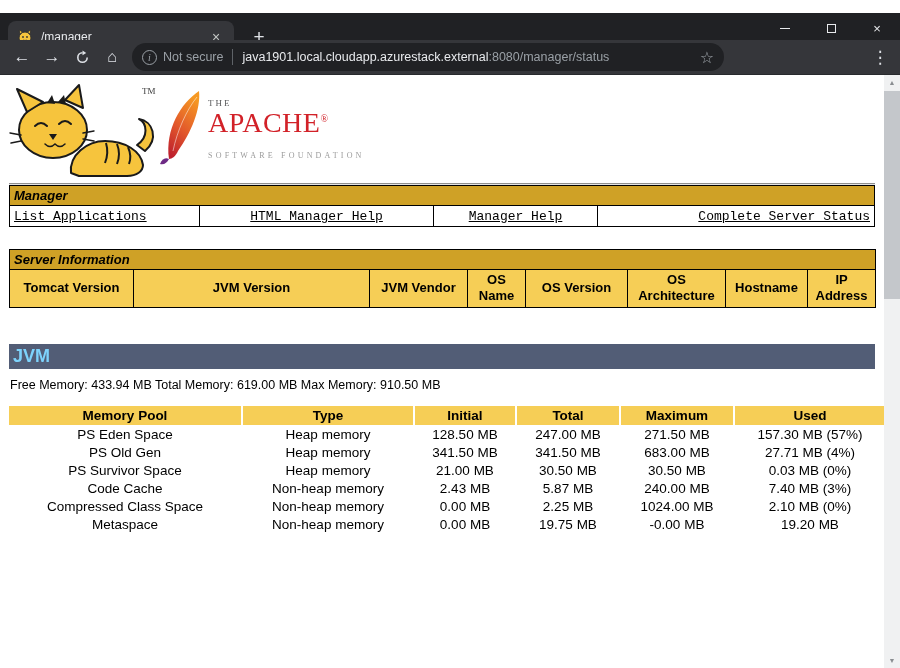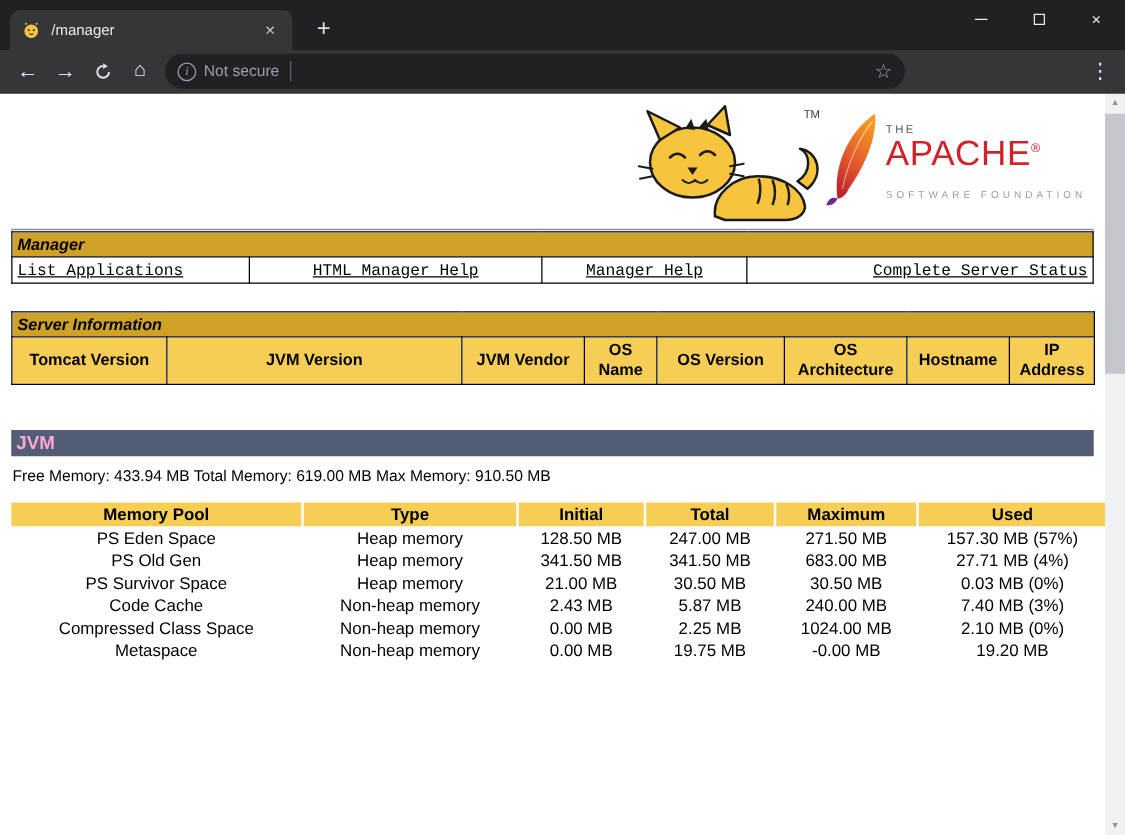--- a/index.html
+++ b/index.html
@@ -1,21 +1,21 @@
 <!DOCTYPE html>
 <html style="--chrome-frame: #202124; --chrome-toolbar: #35363A; --title-gold: #CFA126; --header-gold: #F6CE56; --section-bar: #525D76; --apache-red: #D22128;"><head>
 <meta charset="utf-8">
 <style>
   * { margin:0; padding:0; box-sizing:border-box; }
   html,body { width:900px; height:668px; }
   body { font-family:"Liberation Sans","DejaVu Sans",sans-serif; background:#fff; position:relative; overflow:hidden; }
   a { color:#000; text-decoration:underline;font-family:Liberation Mono, monospace; }
 
   
-  .titlebar { position:absolute; top:0; left:0; width:900px; height:40px; background:var(--chrome-frame,#202124); }
+  .titlebar { position:absolute; top:13px; left:0; width:900px; height:40px; background:var(--chrome-frame,#202124); }
   .tab { position:absolute; left:8px; top:8px; width:226px; height:32px; background:var(--chrome-toolbar,#35363A);
          border-radius:8px 8px 0 0; display:flex; align-items:center; padding:0 9px; }
   .favicon { width:16px; height:16px; flex:0 0 16px; }
   .tab-label { flex:1; color:#E8EAED; font-size:12px; margin-left:8px; white-space:nowrap; overflow:hidden; }
   .tab-close { color:#C4C7C5; font-size:14px; width:18px; text-align:center; line-height:18px; border-radius:50%; }
   .newtab { position:absolute; left:246px; top:11px; width:26px; height:26px; color:#DEE1E6; font-size:19px; font-weight:300;
             text-align:center; line-height:25px; }
   .wincontrols { position:absolute; right:0; top:0; display:flex; height:31px; }
   .winbtn { width:46px; height:31px; color:#E8EAED; display:flex; align-items:center; justify-content:center; font-size:13px; }
   .min-shape { display:block; width:10px; height:1px; background:#E8EAED; }
@@ -40,42 +40,42 @@
 
   
   .scrollbar { position:absolute; top:75px; right:0; width:16px; height:593px; background:#F0F1F2; }
   .sb-btn { height:15px; color:#8A8D91; font-size:7px; text-align:center; line-height:15px; }
   .sb-btn.down { position:absolute; bottom:0; left:0; width:16px; }
   .sb-thumb { position:absolute; top:16px; left:0; width:16px; height:208px; background:#C4C7CB; }
 
   
   .page { position:absolute; top:75px; left:0; width:884px; height:593px; background:#fff; overflow:hidden; }
   .inner { padding:8px 9px 0 9px; color:#000; }
-  .logo-row { display:flex; justify-content:flex-end; align-items:flex-start; height:98px; }
+  .logo-row { display:flex; justify-content:flex-start; align-items:flex-start; height:98px;font-family:Liberation Serif, serif; }
   .asf { display:flex; align-items:center; gap:3px; margin-top:6px; margin-right:6px; }
   .asf-text { display:flex; flex-direction:column; }
   .asf-the { font-size:9px; letter-spacing:2px; color:#58595B; }
   .asf-apache { font-size:28px; color:var(--apache-red,#D22128); letter-spacing:0.5px; line-height:1.05; }
   .asf-apache .reg { font-size:10px; vertical-align:super; }
   .asf-sf { font-size:8px; letter-spacing:3.2px; color:#9B9B9B; margin-top:14px; }
   hr.rule { border:0; border-top:1px solid #8f8f8f; border-bottom:1px solid #e3e3e3; margin:2px 0 0; }
   h1.title { text-align:center; font-size:23px; font-weight:bold; margin:18px 0 24px; }
 
   table.box { width:100%; border-collapse:collapse; table-layout:fixed; }
   table.box td, table.box th { border:1px solid #000; font-size:13px; padding:2px 4px; overflow:hidden; }
   .title-row td { background:var(--title-gold,#CFA126); font-weight:bold; font-style:italic; font-size:14px;
                   text-align:left; padding:2px 4px; }
   .mgr-links td { padding:3px 5px; font-size:13.5px; }
   .mgr-c0 { text-align:left; } .mgr-c1,.mgr-c2 { text-align:center; } .mgr-c3 { text-align:right; }
   .hdr th { background:var(--header-gold,#F6CE56); font-weight:bold; text-align:center; font-size:13px;
             padding:2px 1px; line-height:1.25; }
   .vals td { text-align:center; font-size:13px; padding:4px 2px; line-height:1.25; }
   .tbl-gap { height:22px; }
 
-  .section-bar { background:var(--section-bar,#525D76); color:#f9a8d4; font-weight:bold; font-size:15px;
+  .section-bar { background:var(--section-bar,#525D76); color:#7dd3fc; font-weight:bold; font-size:18px;
                  padding:2px 4px; margin-top:36px; }
   .memline { font-size:12.5px; margin:9px 0 13px 1px; }
   table.mem { width:100%; border-collapse:separate; border-spacing:2px 1px; table-layout:fixed; margin-left:-2px; }
   table.mem th { background:var(--header-gold,#F6CE56); font-size:13.5px; font-weight:bold; padding:2px; }
   table.mem td { text-align:center; font-size:13.5px; padding:1px; }
 </style>
 </head>
 <body>
 
 <div class="titlebar">
@@ -118,20 +118,21 @@
       <path d="M8,0.6 L8,5.6 L12,3.1 Z" fill="#DEE1E6"></path>
     </svg>
   </div>
   <div class="navbtn">
       <span class="home-glyph">⌂</span>
     </div>
   <div class="omnibox">
     <span class="sec-icon">i</span>
     <span class="sec-label">Not secure</span>
     <span class="om-divider"></span>
+    <span class="url"><span class="url-host">java1901.local.cloudapp.azurestack.external</span><span class="url-path">:8080/manager/status</span></span>
     <span class="om-star">☆</span>
   </div>
   <div class="menu-dots">⋮</div>
 </div>
 
 <div class="scrollbar">
   <div class="sb-btn">▲</div>
   <div class="sb-thumb"></div>
   <div class="sb-btn down">▼</div>
 </div>

